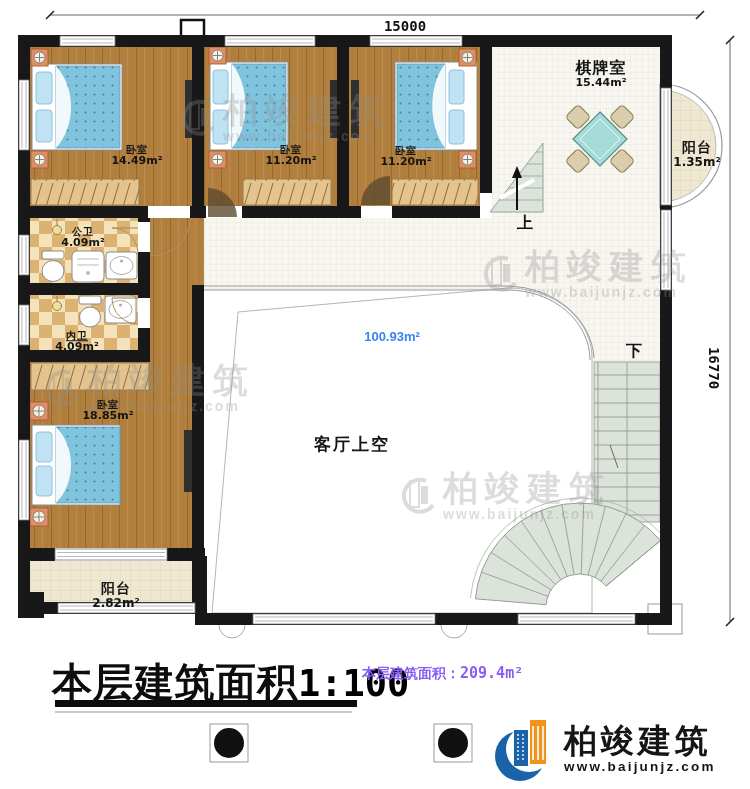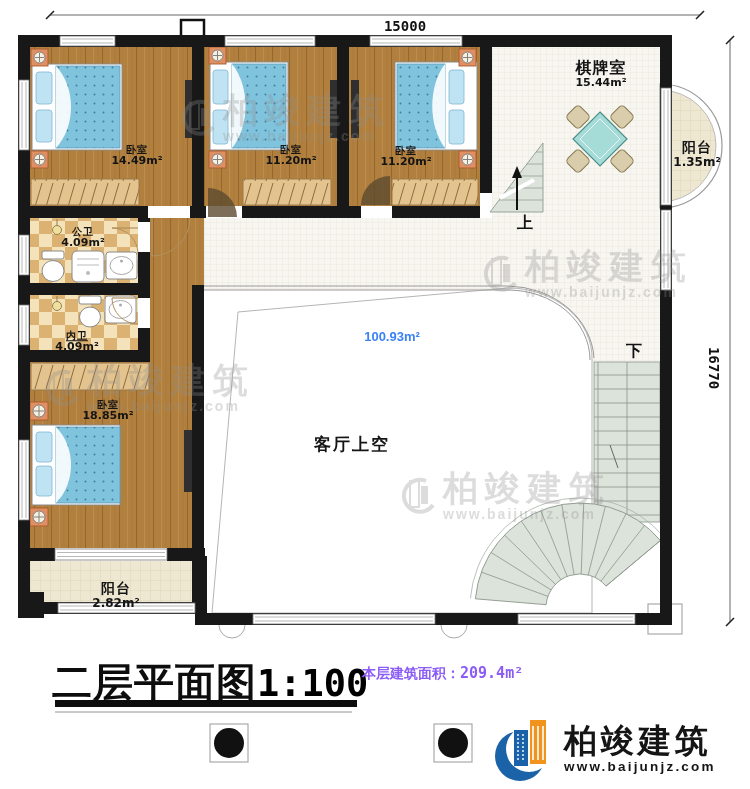--- a/index.html
+++ b/index.html
@@ -513,21 +513,21 @@
 <div class="voidarea" style="left:392px;top:336px;">100.93m²</div>
 <div class="voidname" style="left:352px;top:408px;margin-top:36px;">客厅上空</div>
 
 <div class="stairlbl" style="left:525px;top:223px;">上</div>
 <div class="stairlbl" style="left:634px;top:351px;">下</div>
 
 <div class="dim" id="dimTop">15000</div>
 <div class="dim" id="dimRight">16770</div>
 
 <div id="titleBlock">
-  <span class="t">二层平面图</span>
+  <span class="t">本层建筑面积</span>
   <span class="s">1:100</span>
 </div>
 <div id="titleBar"></div>
 <div id="titleBar2"></div>
 <div id="stats">
   <div class="row">
     <span class="sl">本层建筑面积：</span>
     <span class="sv">209.4m²</span>
   </div>
 </div>

